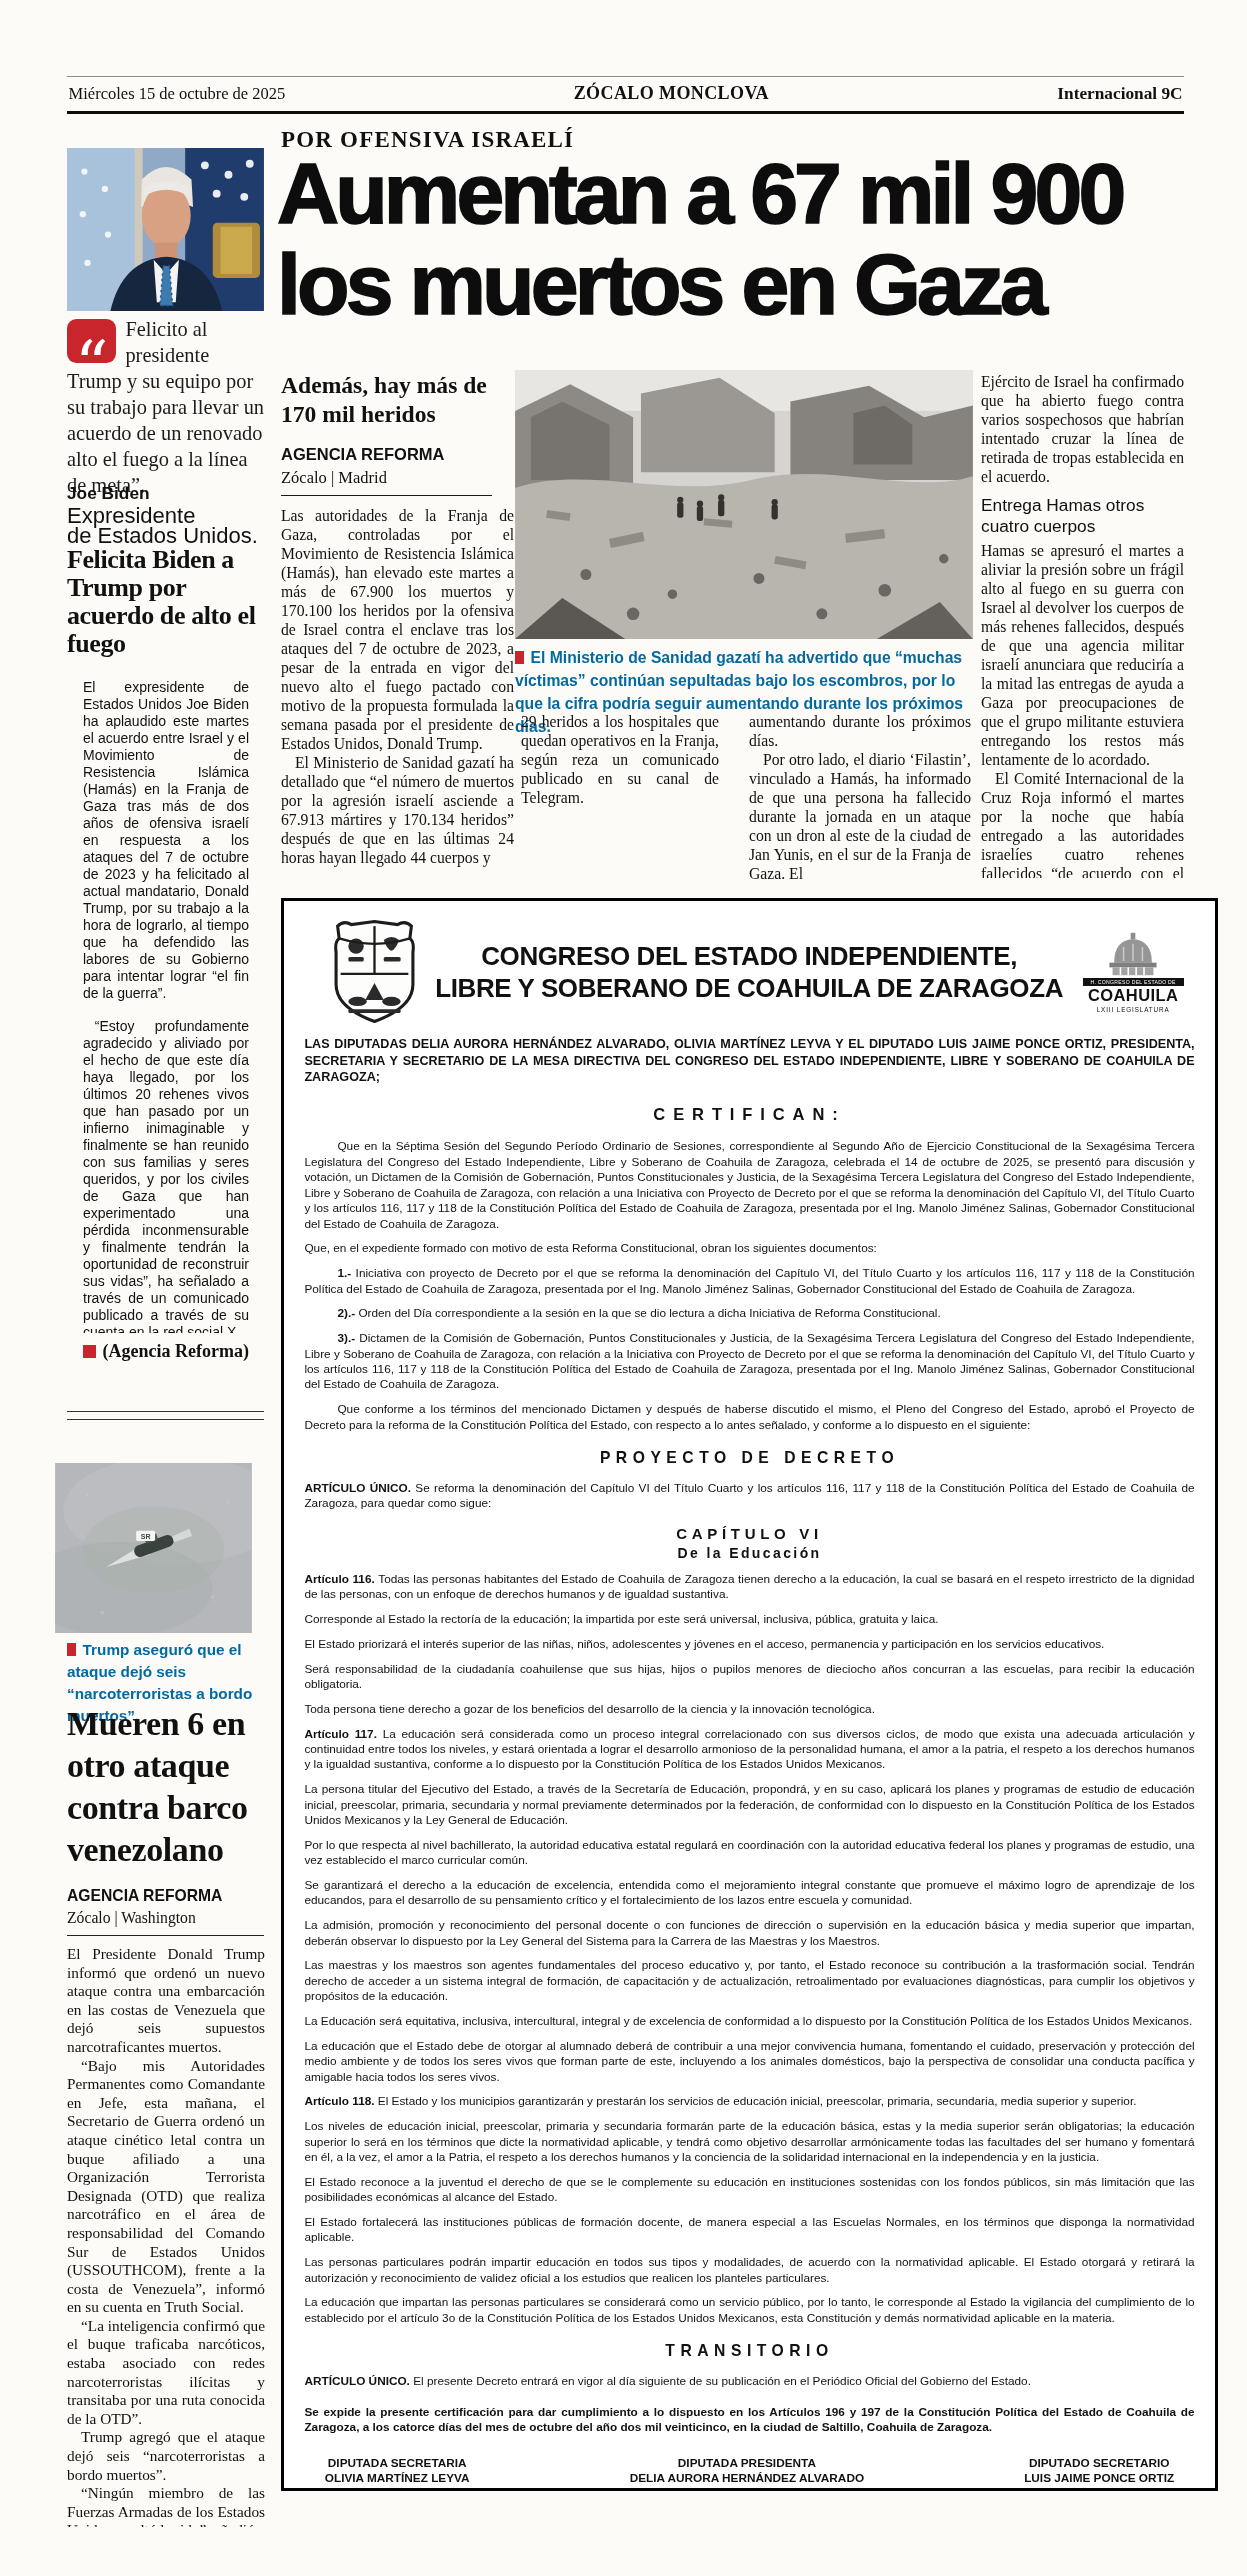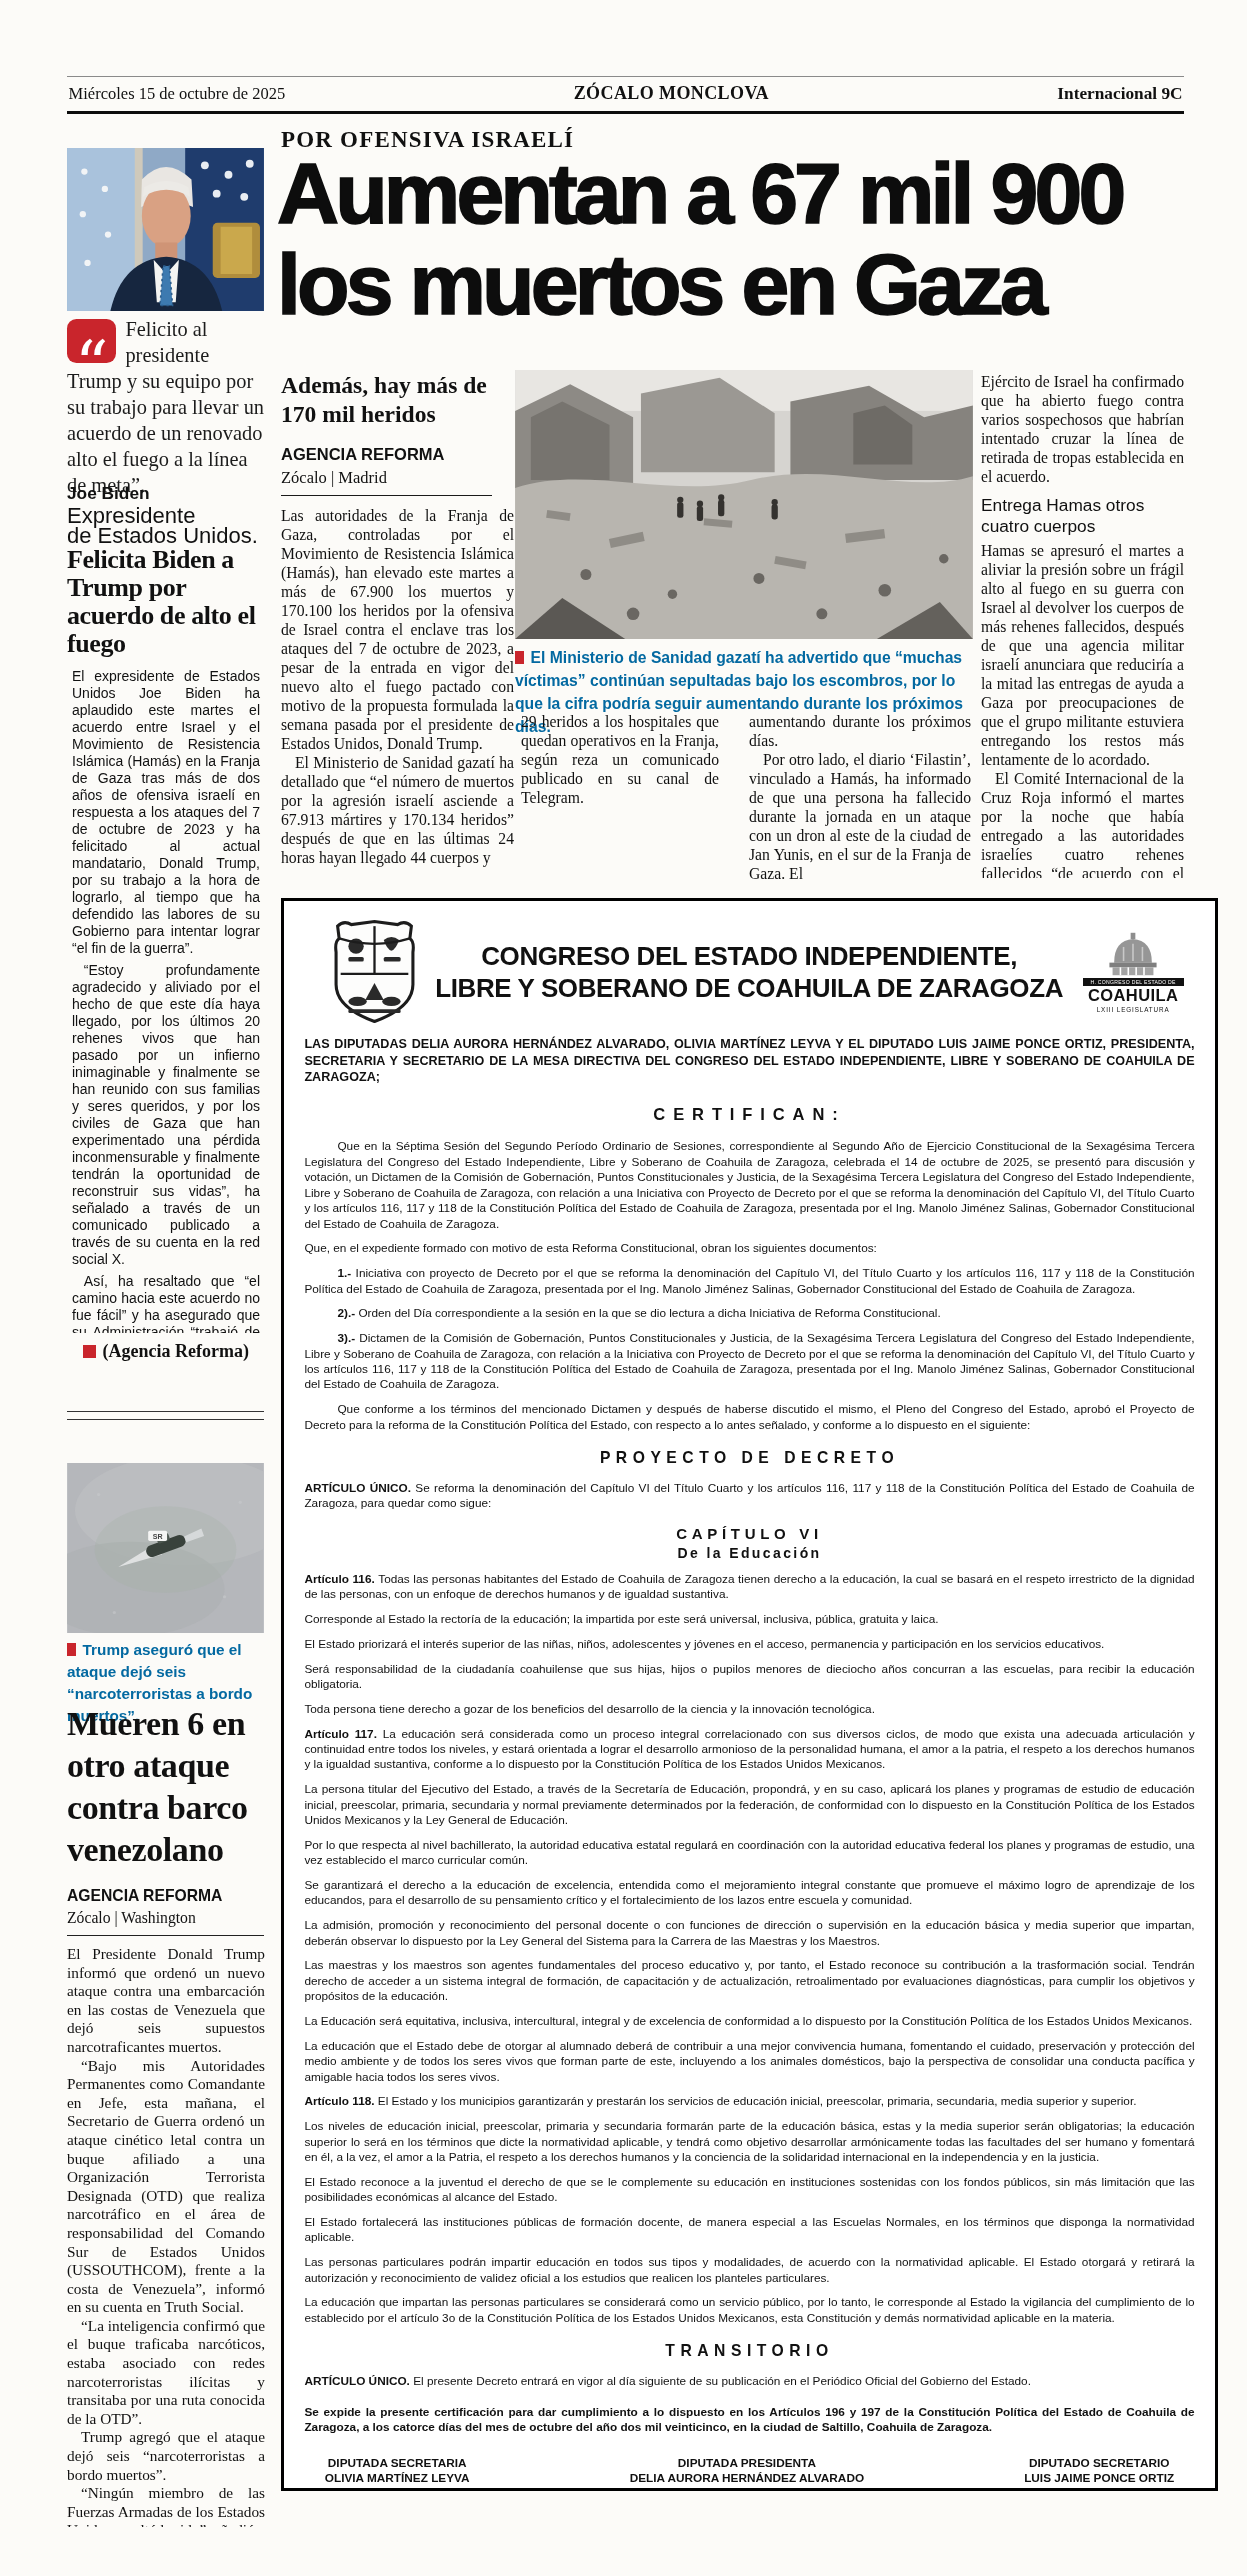--- a/index.html
+++ b/index.html
@@ -39,29 +39,29 @@
 
   
   .biden-photo{left:67px;top:148px;width:197px;height:163px;}
   .quote-block{left:67px;top:316px;width:198px;font-size:20.4px;line-height:26px;color:#1c1c1c;}
   .quote-mark{float:left;width:49px;height:44px;background:#c9252c;border-radius:9.4px;margin:3.1px 9.4px 3.1px 0;
               color:#fff;text-align:center;font-family:"DejaVu Serif",serif;font-size:66px;line-height:93px;overflow:hidden;}
   .quote-author{left:67px;top:483px;font-family:"Liberation Sans",sans-serif;font-weight:bold;font-size:17.3px;}
   .quote-role{left:67px;top:506px;font-family:"Liberation Sans",sans-serif;font-size:22px;line-height:20.4px;}
   .biden-headline{left:67px;top:546px;width:201px;font-weight:bold;font-size:26px;line-height:28px;letter-spacing:-0.4px;margin:0;}
   .news-sans{font-family:"Liberation Sans",sans-serif;font-size:14px;line-height:17px;text-align:justify;}
-  .news-sans p{margin:5px;}
+  .news-sans p{margin:16px;}
   .news-sans p + p{text-indent:11.8px;}
   .biden-body{left:67px;top:663px;width:198px;height:670px;overflow:hidden;}
   .credit{left:67px;top:1341px;width:198px;text-align:center;font-weight:bold;font-size:18px;}
   .credit .red-sq{width:12.6px;height:12.6px;}
   .double-rule{left:67px;top:1411px;width:197px;height:7px;border-top:1.2px solid #333;border-bottom:1.2px solid #333;}
 
   
-  .boat-photo{left:67px;top:1463px;width:197px;height:204px;}
+  .boat-photo{left:55px;top:1463px;width:197px;height:204px;}
   .boat-caption{left:67px;top:1639px;width:198px;font-size:15.3px;line-height:22px;}
   .boat-headline{left:67px;top:1703px;width:201px;font-weight:bold;font-size:34px;line-height:42px;letter-spacing:-0.4px;margin:0;}
   .boat-byline{left:67px;top:1887px;font-family:"Liberation Sans",sans-serif;font-weight:bold;font-size:15.7px;}
   .boat-dateline{left:67px;top:1909px;font-size:15.7px;}
   .boat-rule{left:67px;top:1935px;width:197px;border-top:1.2px solid #222;height:0;}
   .boat-body{left:67px;top:1945px;width:198px;height:582px;overflow:hidden;font-size:15.3px;line-height:18.6px;}
 
   
   .notice{left:281px;top:898px;width:937px;height:1593px;box-sizing:border-box;border:3.1px solid #000;
           background:#fff;padding:11px 20.4px 0;font-family:"Liberation Sans","DejaVu Sans",sans-serif;overflow:hidden;}

